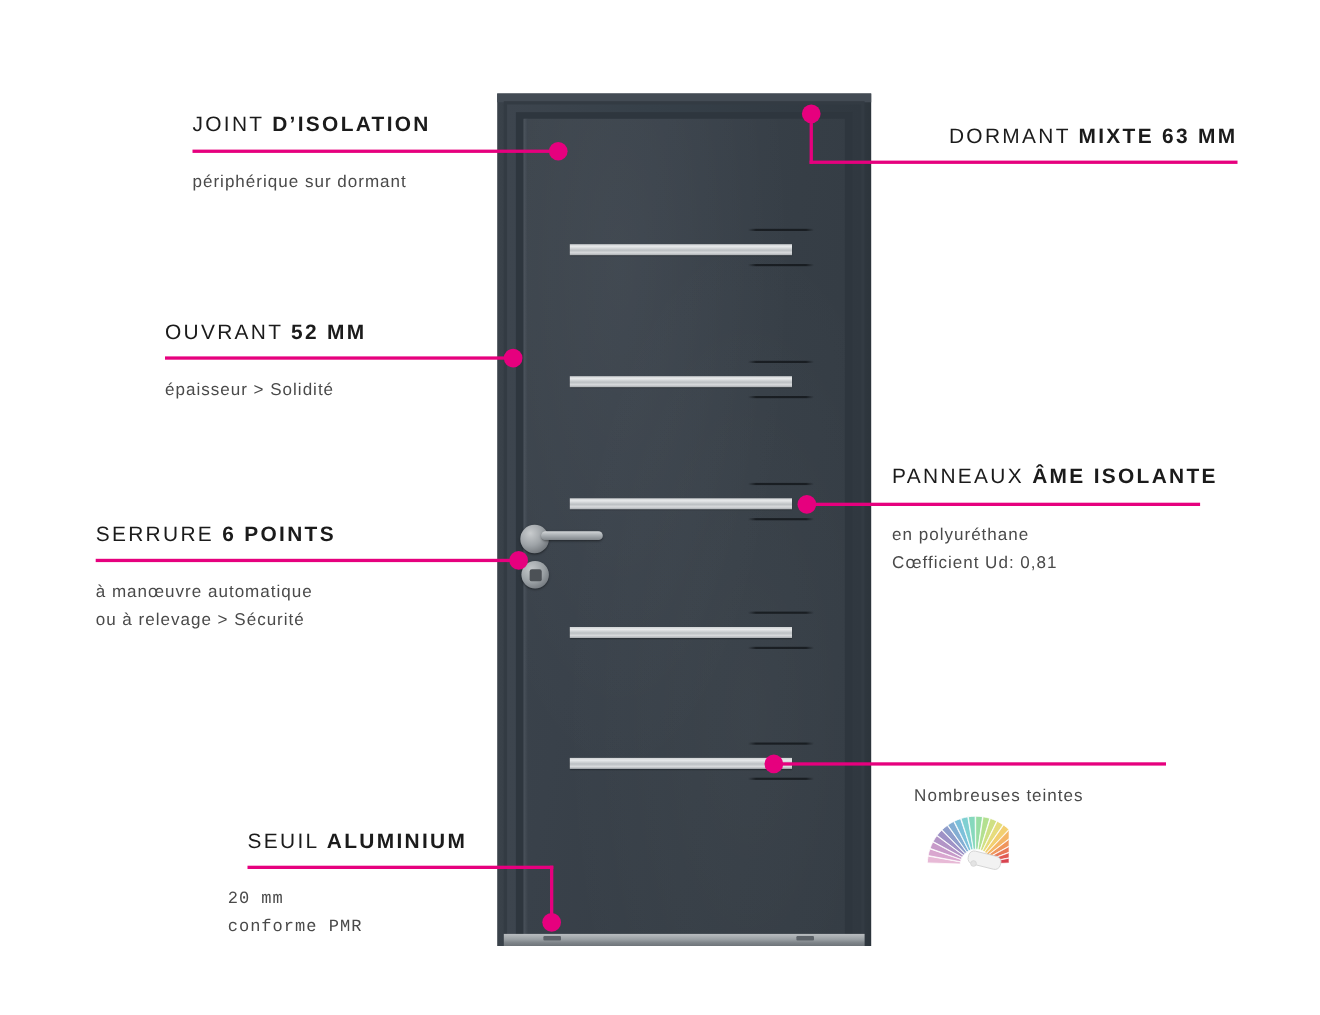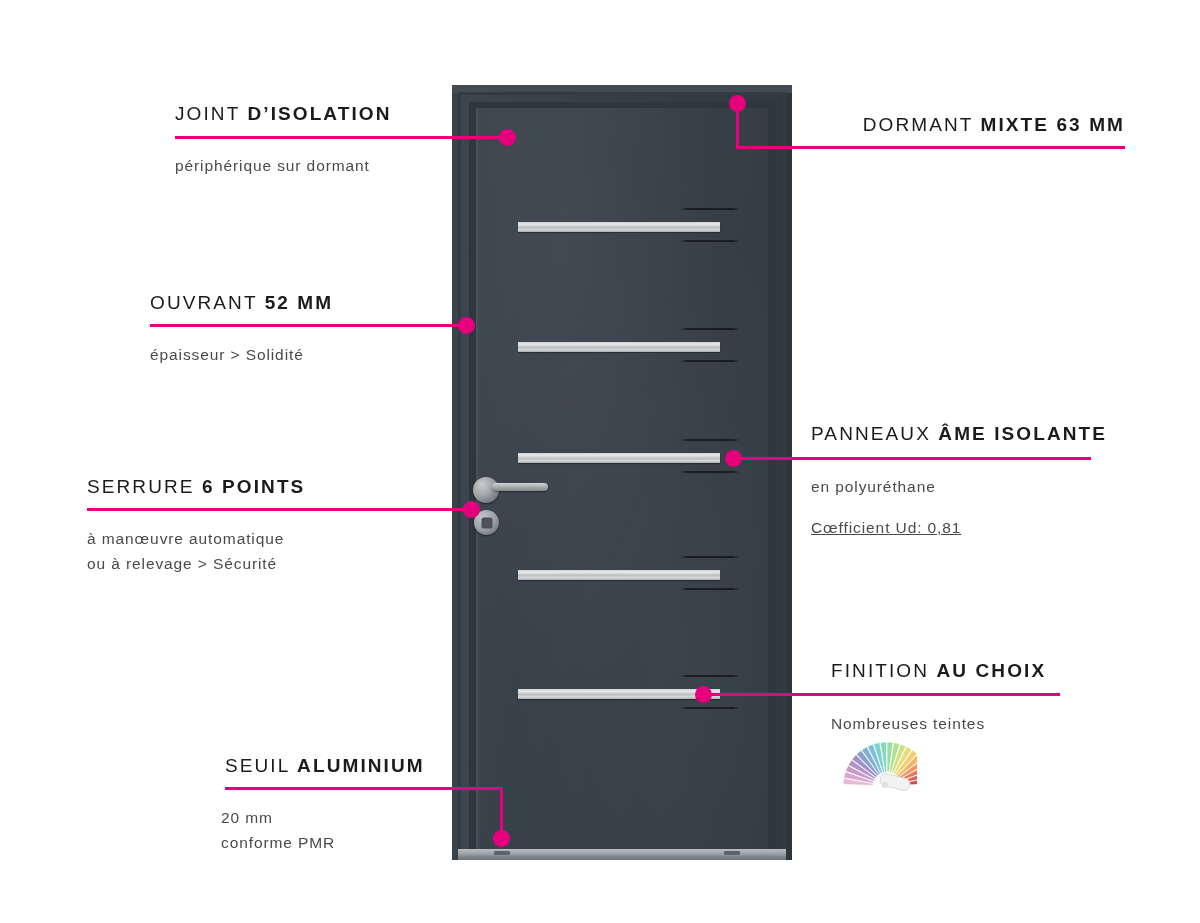--- a/index.html
+++ b/index.html
@@ -213,42 +213,36 @@
   <div class="callout left-align" style="left:811px;top:423px;">
     <div class="title">
       <span>PANNEAUX</span>
       <b>ÂME ISOLANTE</b>
     </div>
   </div>
   <div class="dot" style="left:725px;top:450px;"></div>
   <div class="rule" style="left:733px;top:457px;width:358px;"></div>
   <div class="callout left-align" style="left:811px;top:472px;">
     <div class="sub">en polyuréthane</div>
-    <div class="sub" style="margin-top:16px;text-decoration:underline;">Cœfficient Ud: 0,81</div>
+    <div class="sub" style="margin-top:0;">Cœfficient Ud: 0,81</div>
   </div>
 
   <div class="callout left-align" style="left:87px;top:476px;text-align:right;">
     <div class="title">
       <span>SERRURE</span>
       <b>6 POINTS</b>
     </div>
   </div>
   <div class="rule" style="left:87px;top:508px;width:384px;"></div>
   <div class="dot" style="left:463px;top:501px;"></div>
   <div class="callout left-align" style="left:87px;top:524px;">
     <div class="sub">à manœuvre automatique</div>
     <div class="sub" style="margin-top:0;">ou à relevage &gt; Sécurité</div>
   </div>
 
-  <div class="callout left-align" style="left:831px;top:660px;">
-    <div class="title">
-      <span>FINITION</span>
-      <b>AU CHOIX</b>
-    </div>
-  </div>
   <div class="dot" style="left:695px;top:686px;"></div>
   <div class="rule" style="left:703px;top:693px;width:357px;"></div>
   <div class="callout left-align" style="left:831px;top:709px;">
     <div class="sub">Nombreuses teintes</div>
   </div>
 
   <div class="fan" style="left:825px;top:736px;">
     <svg width="92" height="64" viewBox="0 0 92 64">
       <g id="fan-blades">
           <path d="M48.01,49.51 L18.03,48.46 A44,44 0 0 1 18.68,42.28 L48.22,47.54 A14,14 0 0 0 48.01,49.51 Z" fill="#e7b9d6" stroke="#ffffff" stroke-width="0.7"></path>
@@ -282,18 +276,18 @@
   <div class="callout left-align" style="left:225px;top:755px;">
     <div class="title">
       <span>SEUIL</span>
       <b>ALUMINIUM</b>
     </div>
   </div>
 
   <div class="rule" style="left:225px;top:787px;width:278px;"></div>
   <div class="vrule" style="left:500px;top:787px;height:48px;"></div>
   <div class="dot" style="left:493px;top:830px;"></div>
-  <div class="callout left-align" style="left:221px;top:803px;">
+  <div class="callout left-align" style="left:207px;top:803px;font-family:Liberation Mono, monospace;">
     <div class="sub">20 mm</div>
     <div class="sub" style="margin-top:0;">conforme PMR</div>
   </div>
 
 </div>
 
 </body></html>

